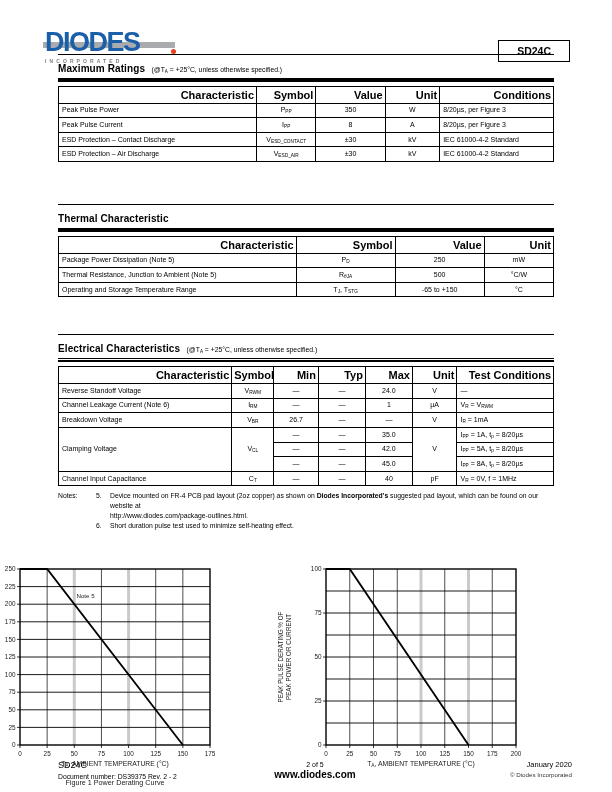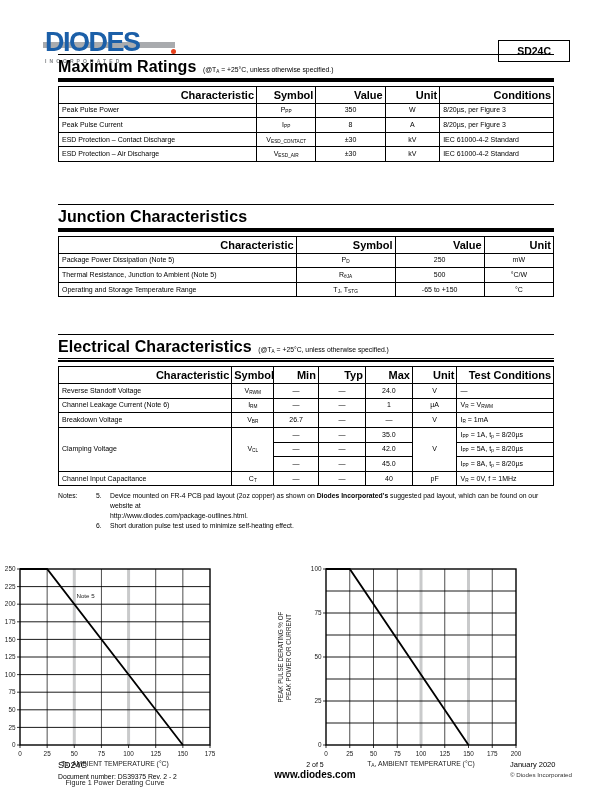--- a/index.html
+++ b/index.html
@@ -13,21 +13,21 @@
   .logo{position:absolute;left:45px;top:27px;width:122px;}
   .logo-band{position:absolute;left:-2px;right:-8px;top:13px;height:5.5px;background:#a9abae;}
   .logo-text{position:relative;font-weight:bold;font-size:27px;line-height:1;color:#1b5fa8;letter-spacing:-1.5px;}
   .logo-dot{position:absolute;right:-9px;top:20px;width:5px;height:5px;border-radius:50%;background:#e8401c;}
   .logo-sub{position:relative;font-size:5px;letter-spacing:3.1px;color:#7e8184;margin-top:2px;font-weight:bold;white-space:nowrap;}
   .part-box{position:absolute;right:42px;top:38px;border:1.9px solid #000;padding:4px 18px;font-weight:bold;font-size:10.5px;background:#fff;}
 
   
   .sec-head{position:relative;border-top:1.5px solid #000;border-bottom:1px solid #000;padding:2.5px 0 2px;margin-bottom:7px;}
   .sec-head::after{content:"";position:absolute;left:0;right:0;bottom:-4px;height:2.2px;background:#000;}
-  .sec-title{font-size:16px;font-weight:bold;letter-spacing:0.1px;}
+  .sec-title{font-size:10px;font-weight:bold;letter-spacing:0.1px;}
   .sec-sub{font-size:6.8px;margin-left:2px;}
   .mt-maxratings{margin-top:52px;}
   .mt-thermal{margin-top:42px;}
   .mt-electrical{margin-top:37px;}
 
   
   table.dtable{width:100%;border-collapse:collapse;table-layout:fixed;border:1.8px solid #000;margin-top:2px;}
   table.dtable th{font-size:11px;font-weight:bold;text-align:right;border:1px solid #000;border-bottom:1.8px solid #000;padding:2px 2px;}
   table.dtable td{font-size:7px;border:1px solid #000;padding:2.8px 3px;line-height:1.15;vertical-align:middle;}
   table.dtable td.l{text-align:left;}
@@ -41,21 +41,21 @@
   .note-url{white-space:pre;}
 
   
   .charts{margin-top:30px;display:flex;justify-content:flex-end;gap:26px;}
   .chart-block{width:280px;}
   .chart-caption{width:280px;box-sizing:border-box;padding-left:14px;text-align:center;font-size:7.2px;margin-top:3px;color:#1a1a1a;}
 
   
   .footer{position:absolute;left:58px;right:40px;bottom:14px;}
   .f-left{float:left;}
-  .f-right{float:right;text-align:left;}
+  .f-right{float:right;text-align:right;}
   .f-center{position:absolute;left:0;right:0;bottom:0;text-align:center;}
   .f-part{font-size:9px;margin-bottom:3px;}
   .f-doc{font-size:6.8px;}
   .f-page{font-size:7px;margin-bottom:1px;}
   .f-site{font-size:10px;font-weight:bold;}
   .f-date{font-size:7.5px;margin-bottom:2px;}
   .f-copy{font-size:6.2px;color:#333;}
 </style>
 </head>
 <body>
@@ -119,21 +119,21 @@
             <td class="l">ESD Protection – Air Discharge</td>
             <td class="c">V<sub>ESD_AIR</sub></td>
             <td class="c">±30</td>
             <td class="c">kV</td>
             <td class="l">IEC 61000-4-2 Standard</td>
           </tr>
         </tbody>
       </table>
 
     <div class="sec-head mt-thermal">
-      <span class="sec-title">Junction Characteristics</span>
+      <span class="sec-title">Thermal Characteristic</span>
     </div>
     <table class="dtable">
         <colgroup>
           <col style="width: 48%;">
           <col style="width: 20%;">
           <col style="width: 18%;">
           <col style="width: 14%;">
         </colgroup>
         <thead>
           <tr>

